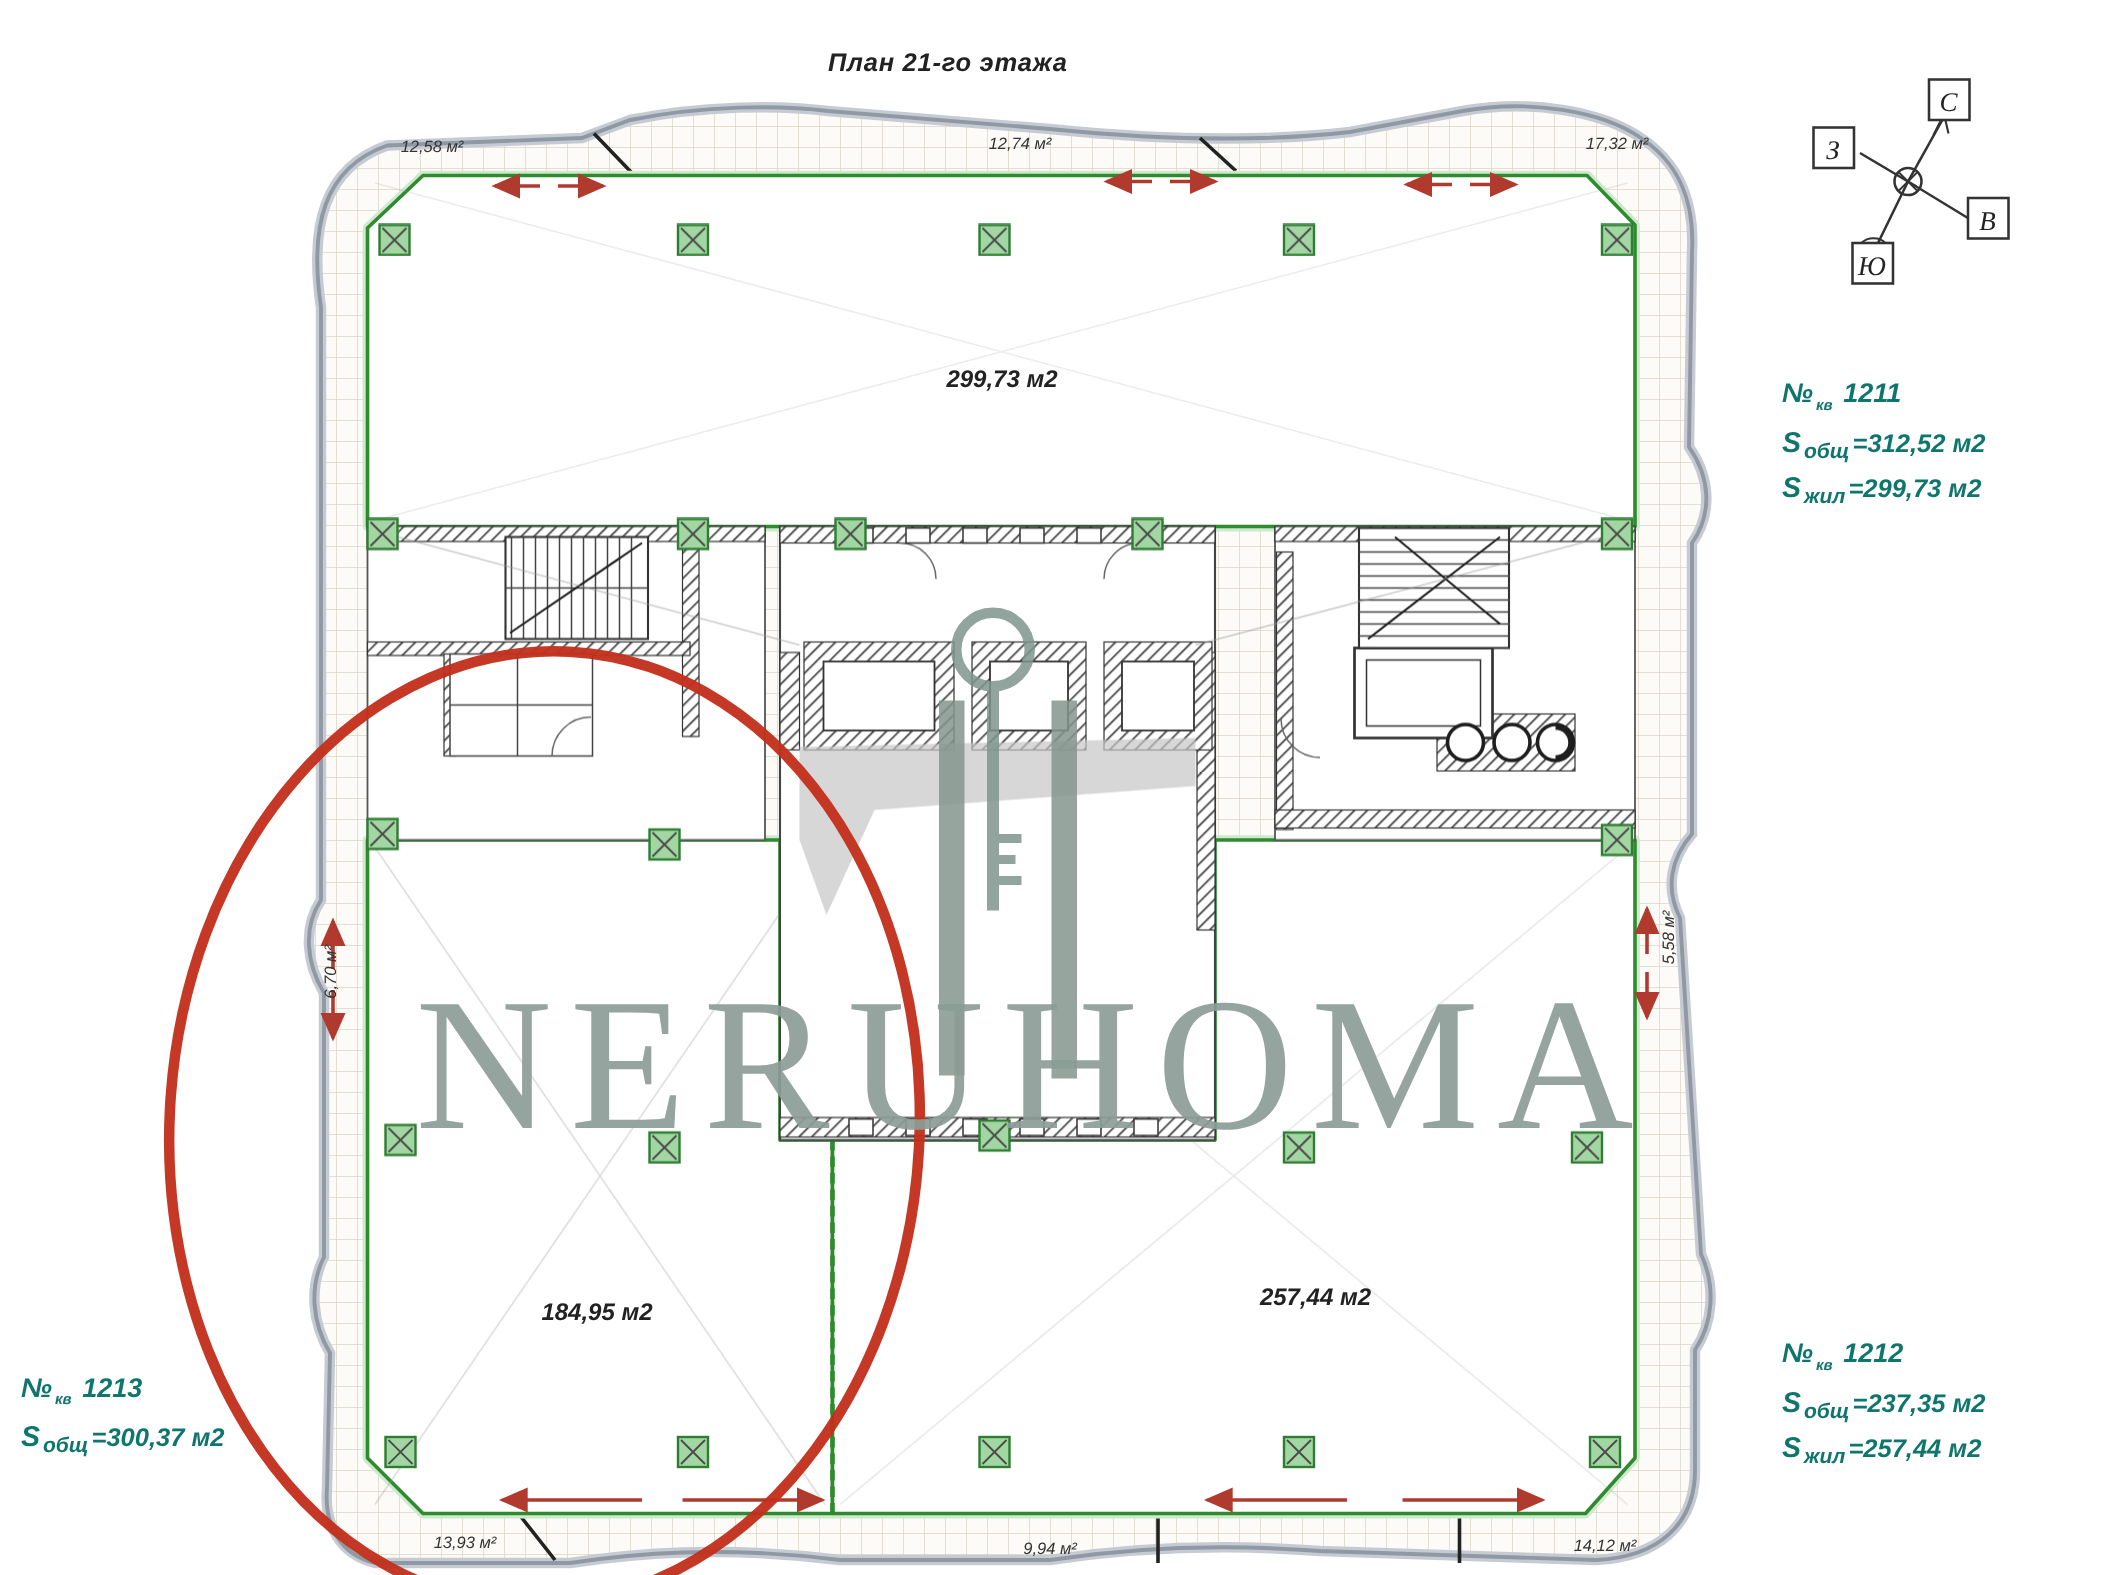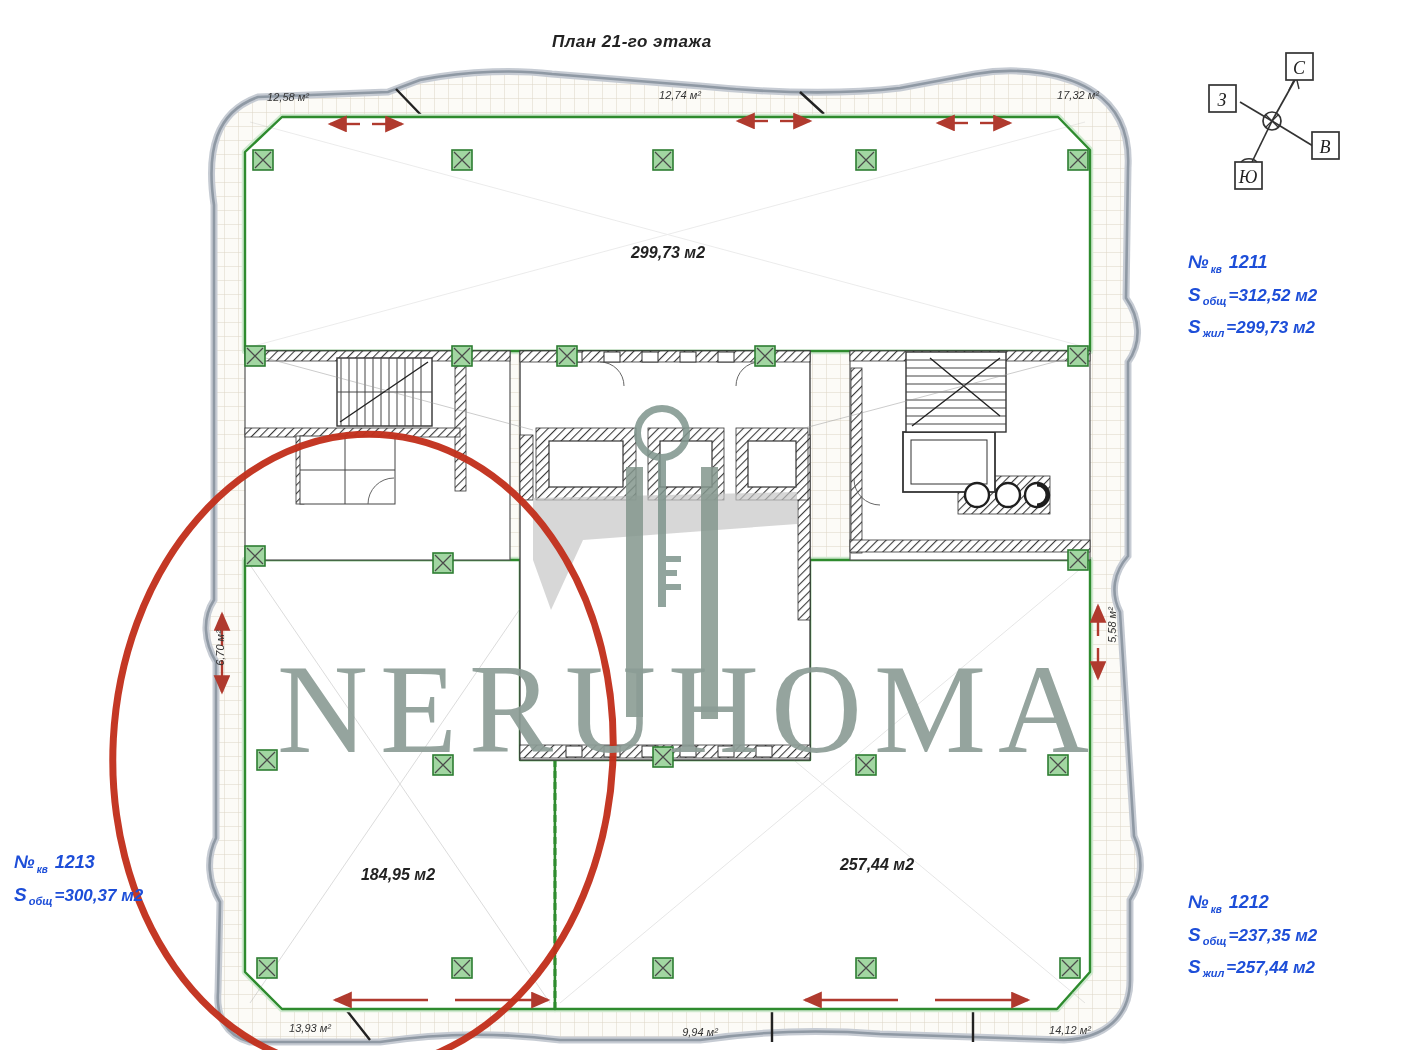--- a/index.html
+++ b/index.html
@@ -2,27 +2,27 @@
 <html><head>
 <meta charset="utf-8">
 <style>
   html,body{margin:0;padding:0;background:#ffffff;}
   .page{position:relative;width:1404px;height:1050px;background:#fff;overflow:hidden;
         font-family:"Liberation Sans",sans-serif;color:#1c1c1c;}
   .plan-svg{position:absolute;left:0;top:0;}
   .title{position:absolute;left:552px;top:32px;font-size:17px;font-weight:bold;font-style:italic;
          letter-spacing:.5px;color:#222;}
   .info{position:absolute;width:215px;font-style:italic;font-weight:600;font-size:17px;
-        line-height:25px;color:#1d4ed8;}
+        line-height:25px;color:#0f766e;}
   .info .s{font-size:19px;font-style:italic;font-weight:700;}
-  .info sub{font-size:11px;font-weight:600;margin:0 2px 0 2px;}
+  .info sub{font-size:14px;font-weight:600;margin:0 2px 0 2px;}
   .info .num-line{font-size:18px;font-weight:700;}
   .info .num-line sub{font-size:10px;}
   .i-1211{left:1188px;top:250px;}
-  .i-1213{left:14px;top:850px;}
+  .i-1213{left:14px;top:913px;}
   .i-1212{left:1188px;top:890px;}
   svg text{font-family:"Liberation Sans",sans-serif;}
   .area-big{font-size:16px;font-weight:700;font-style:italic;fill:#222;}
   .area-small{font-size:11px;font-style:italic;fill:#333;}
   .compass-letter{font-family:"Liberation Serif",serif;font-style:italic;font-size:18px;fill:#222;}
   .wm{font-family:"Liberation Serif",serif;fill:#8c9d96;}
 </style>
 </head>
 <body>
 

